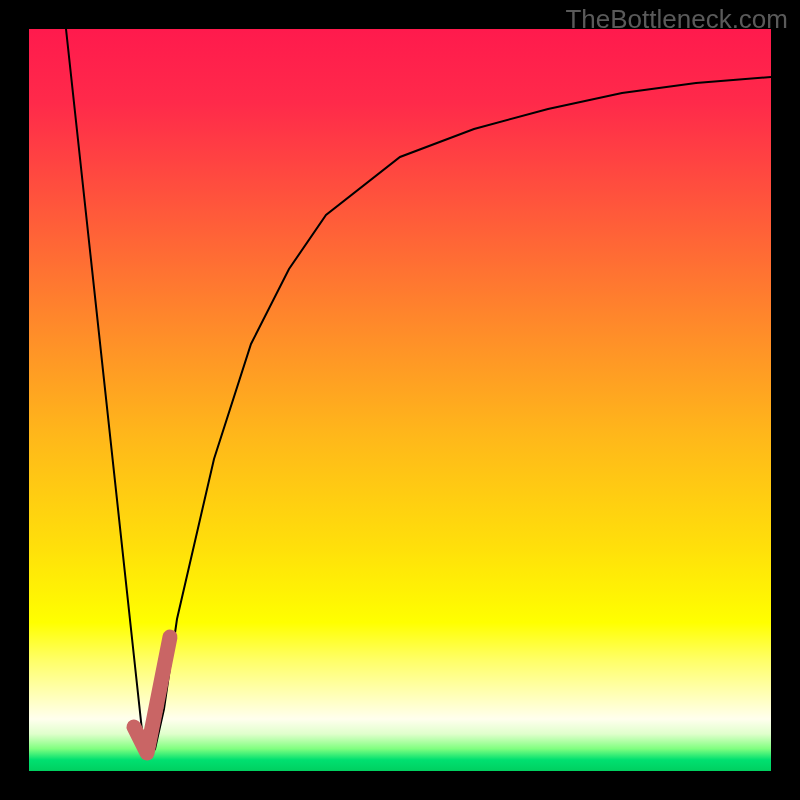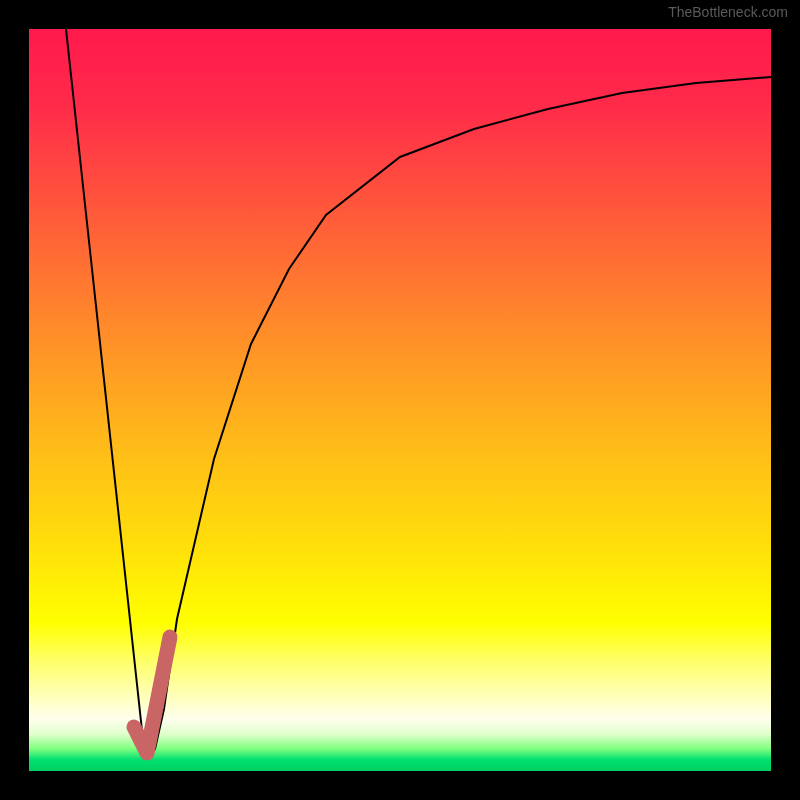--- a/index.html
+++ b/index.html
@@ -40,21 +40,21 @@
         #80ff80 97%,
         #00e070 98.5%,
         #00d060 100%
       );
     }
     .watermark {
       position: absolute;
       top: 4px;
       right: 12px;
       font-family: Arial, sans-serif;
-      font-size: 14px;
+      font-size: 26px;
       color: #5a5a5a;
       font-weight: 400;
       z-index: 10;
     }
     .svg-overlay {
       position: absolute;
       top: 0;
       left: 0;
       width: 100%;
       height: 100%;

